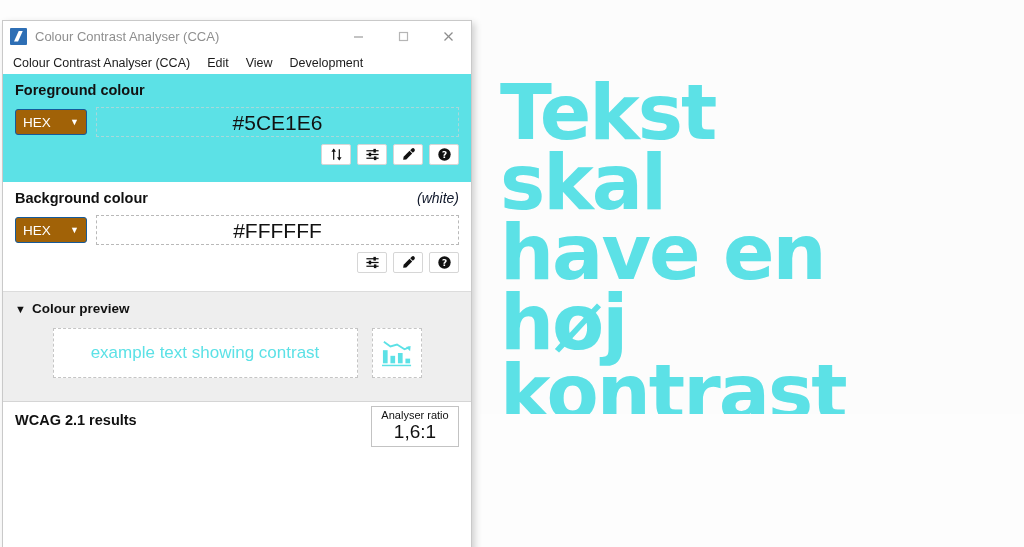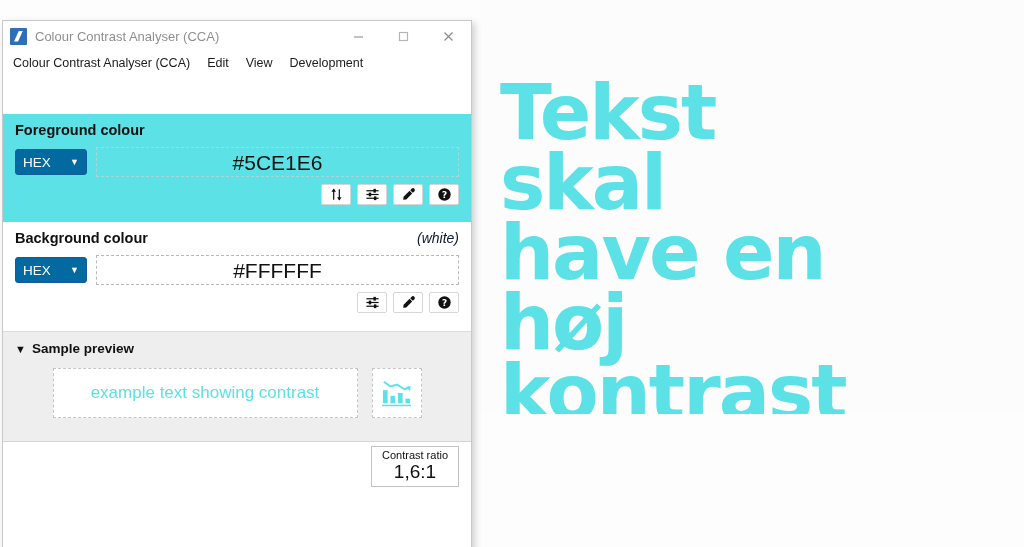--- a/index.html
+++ b/index.html
@@ -121,21 +121,20 @@
 
   
   .colour-section {
     position: relative;
     padding: 8px 12px 6px 12px;
     box-sizing: border-box;
   }
   #fg-section {
     background: #5CE1E6;
     height: 108px;
-    margin-top: 40px;
   }
   #bg-section {
     background: #ffffff;
     height: 110px;
     border-bottom: 1px solid #dcdcdc;
   }
   .section-head {
     display: flex;
     align-items: baseline;
     justify-content: space-between;
@@ -152,21 +151,21 @@
     color: #0f172a;
   }
 
   .colour-row {
     display: flex;
     align-items: center;
   }
   .hex-select {
     width: 72px;
     height: 26px;
-    background: #0369a1;
+    background: #a16207;
     border: 1px solid #155a9a;
     border-radius: 3px;
     color: #ffffff;
     font-size: 13.5px;
     display: flex;
     align-items: center;
     justify-content: space-between;
     padding: 0 7px;
     box-sizing: border-box;
     flex: none;
@@ -421,41 +420,42 @@
             <circle cx="8" cy="8" r="6.6" fill="#111"></circle>
             <text x="8" y="11.6" font-size="9.5" font-family="DejaVu Sans, sans-serif" font-weight="bold" fill="#fff" text-anchor="middle">?</text>
           </svg>
         </div>
       </div>
     </div>
 
     <div id="preview-section">
       <div id="preview-head">
         <span class="tri">▼</span>
-        <span>Sample preview</span>
+        <span>Colour preview</span>
       </div>
       <div id="preview-body">
         <div id="preview-text-box">example text showing contrast</div>
         <div id="preview-chart-box">
           <svg width="32" height="30" viewBox="0 0 34 32">
             <g fill="#5CE1E6">
               <rect x="2" y="13" width="5" height="14"></rect>
               <rect x="10" y="19" width="5" height="8"></rect>
               <rect x="18" y="16" width="5" height="11"></rect>
               <rect x="26" y="22" width="5" height="5"></rect>
               <rect x="1" y="28.5" width="31" height="1.6"></rect>
             </g>
             <polyline points="3,4 10,9 17,7 25,12 30,10" fill="none" stroke="#5CE1E6" stroke-width="2"></polyline>
             <polygon points="31,14 26.5,9.5 31.5,8.5" fill="#5CE1E6"></polygon>
           </svg>
         </div>
       </div>
     </div>
 
     <div id="wcag-section">
+      <div id="wcag-title">WCAG 2.1 results</div>
       <div id="ratio-box">
-        <div id="ratio-label">Contrast ratio</div>
+        <div id="ratio-label">Analyser ratio</div>
         <div id="ratio-value">1,6:1</div>
       </div>
     </div>
 
   </div>
 </div>
 
 </body></html>

